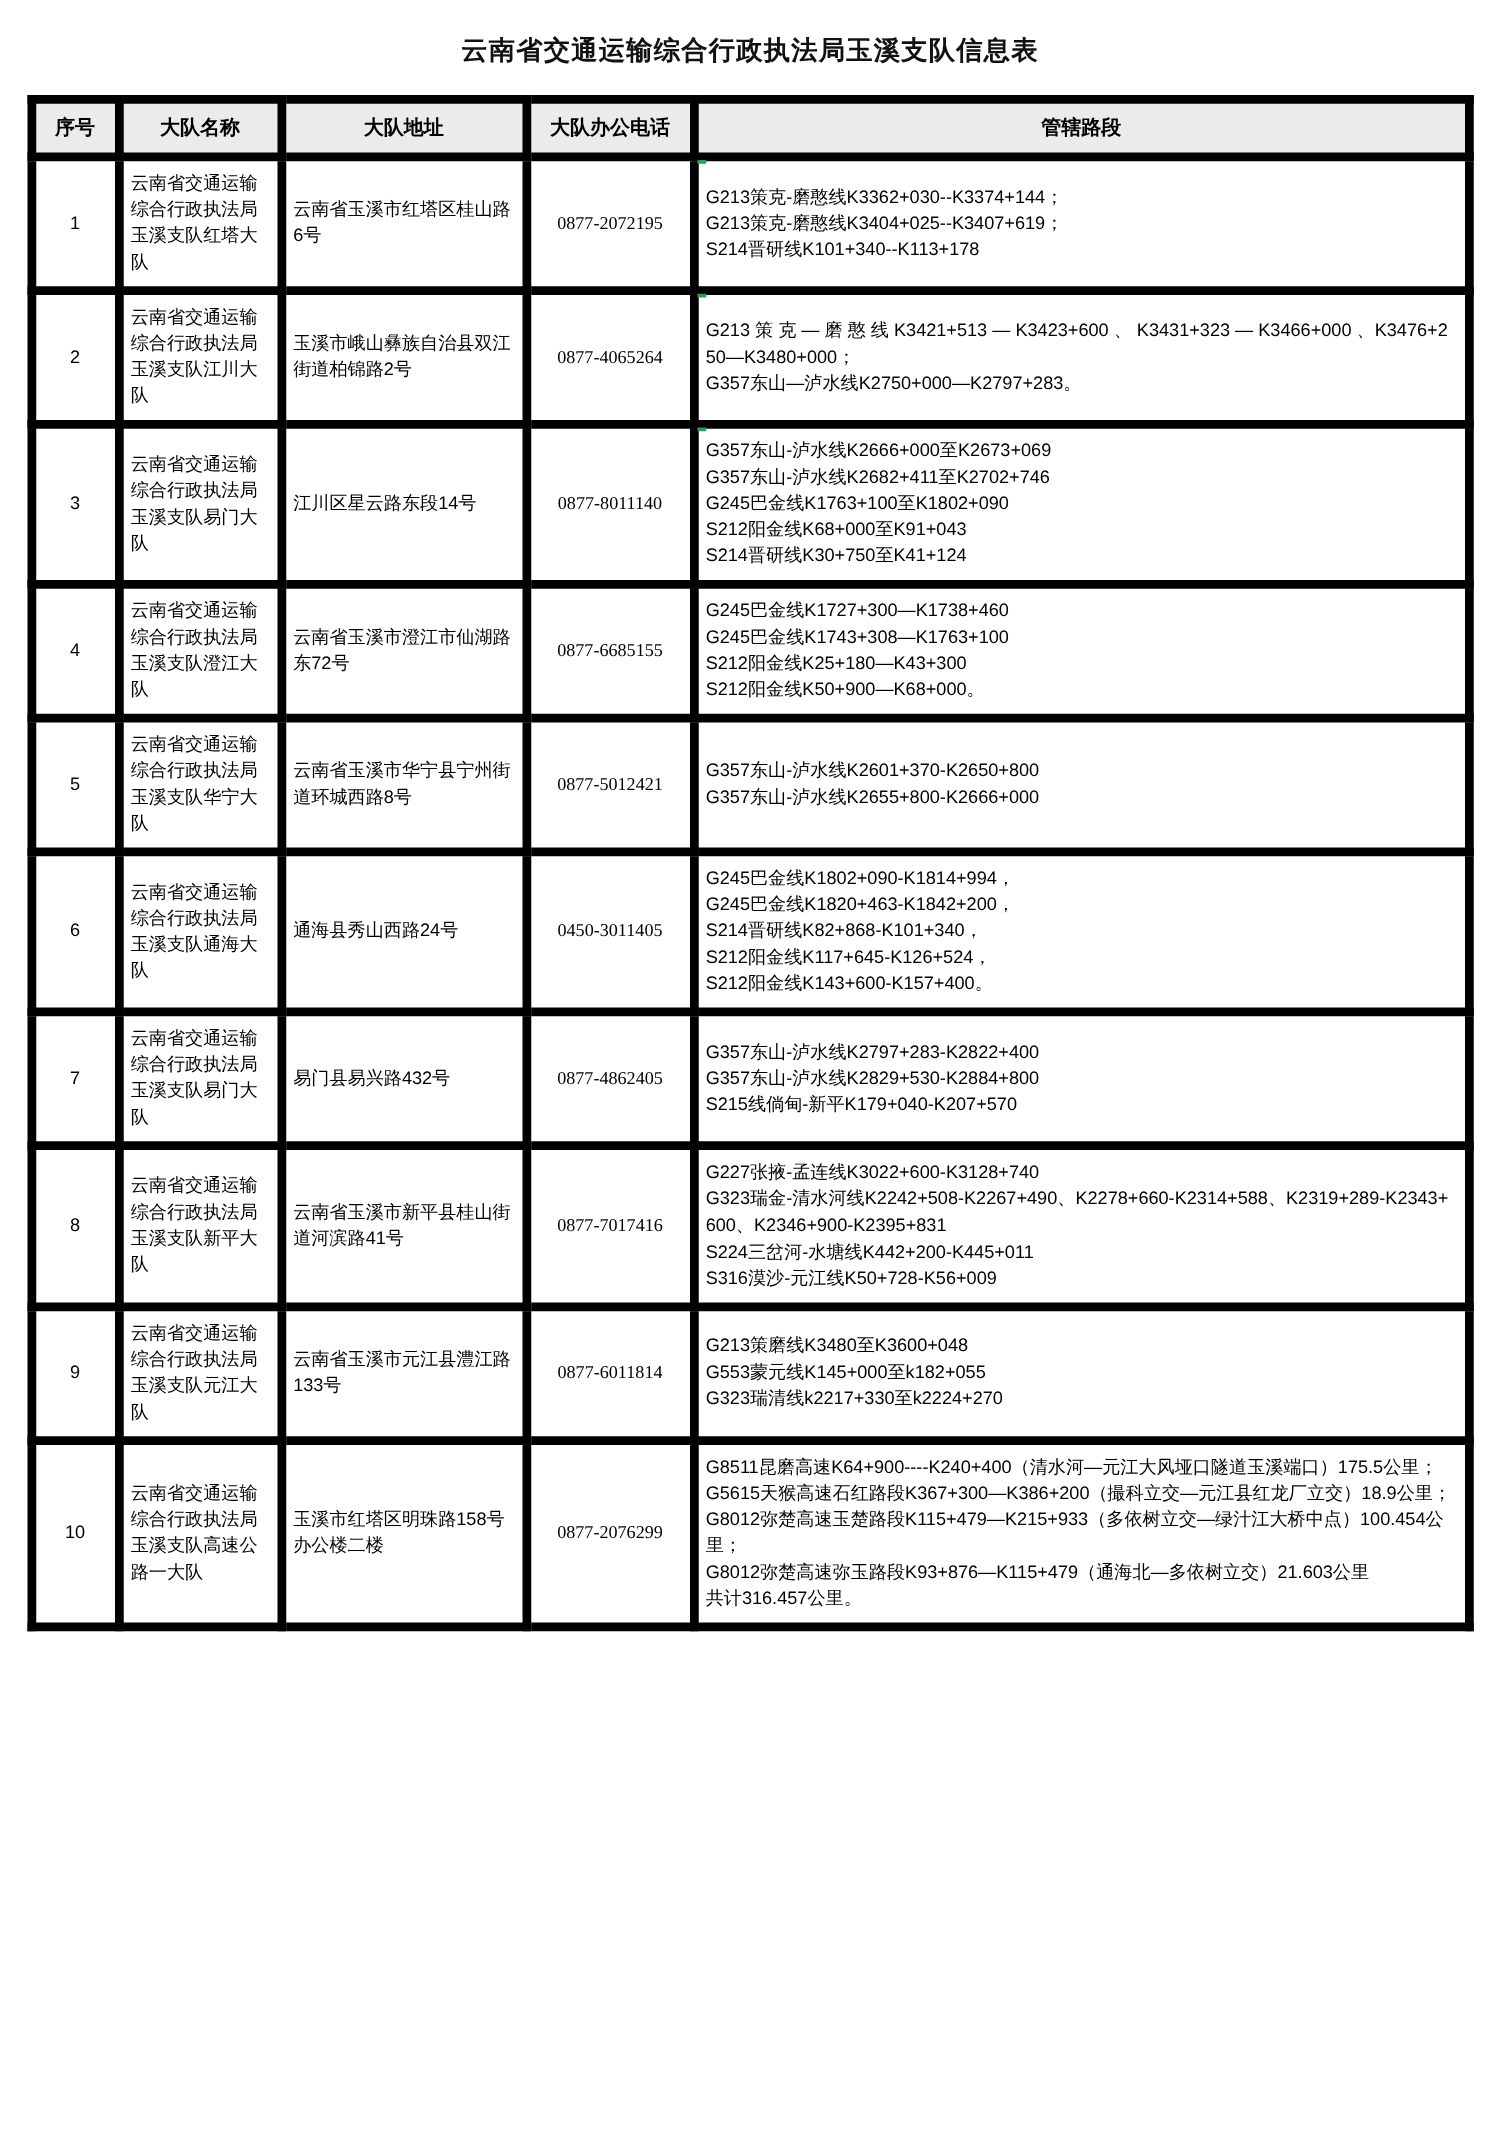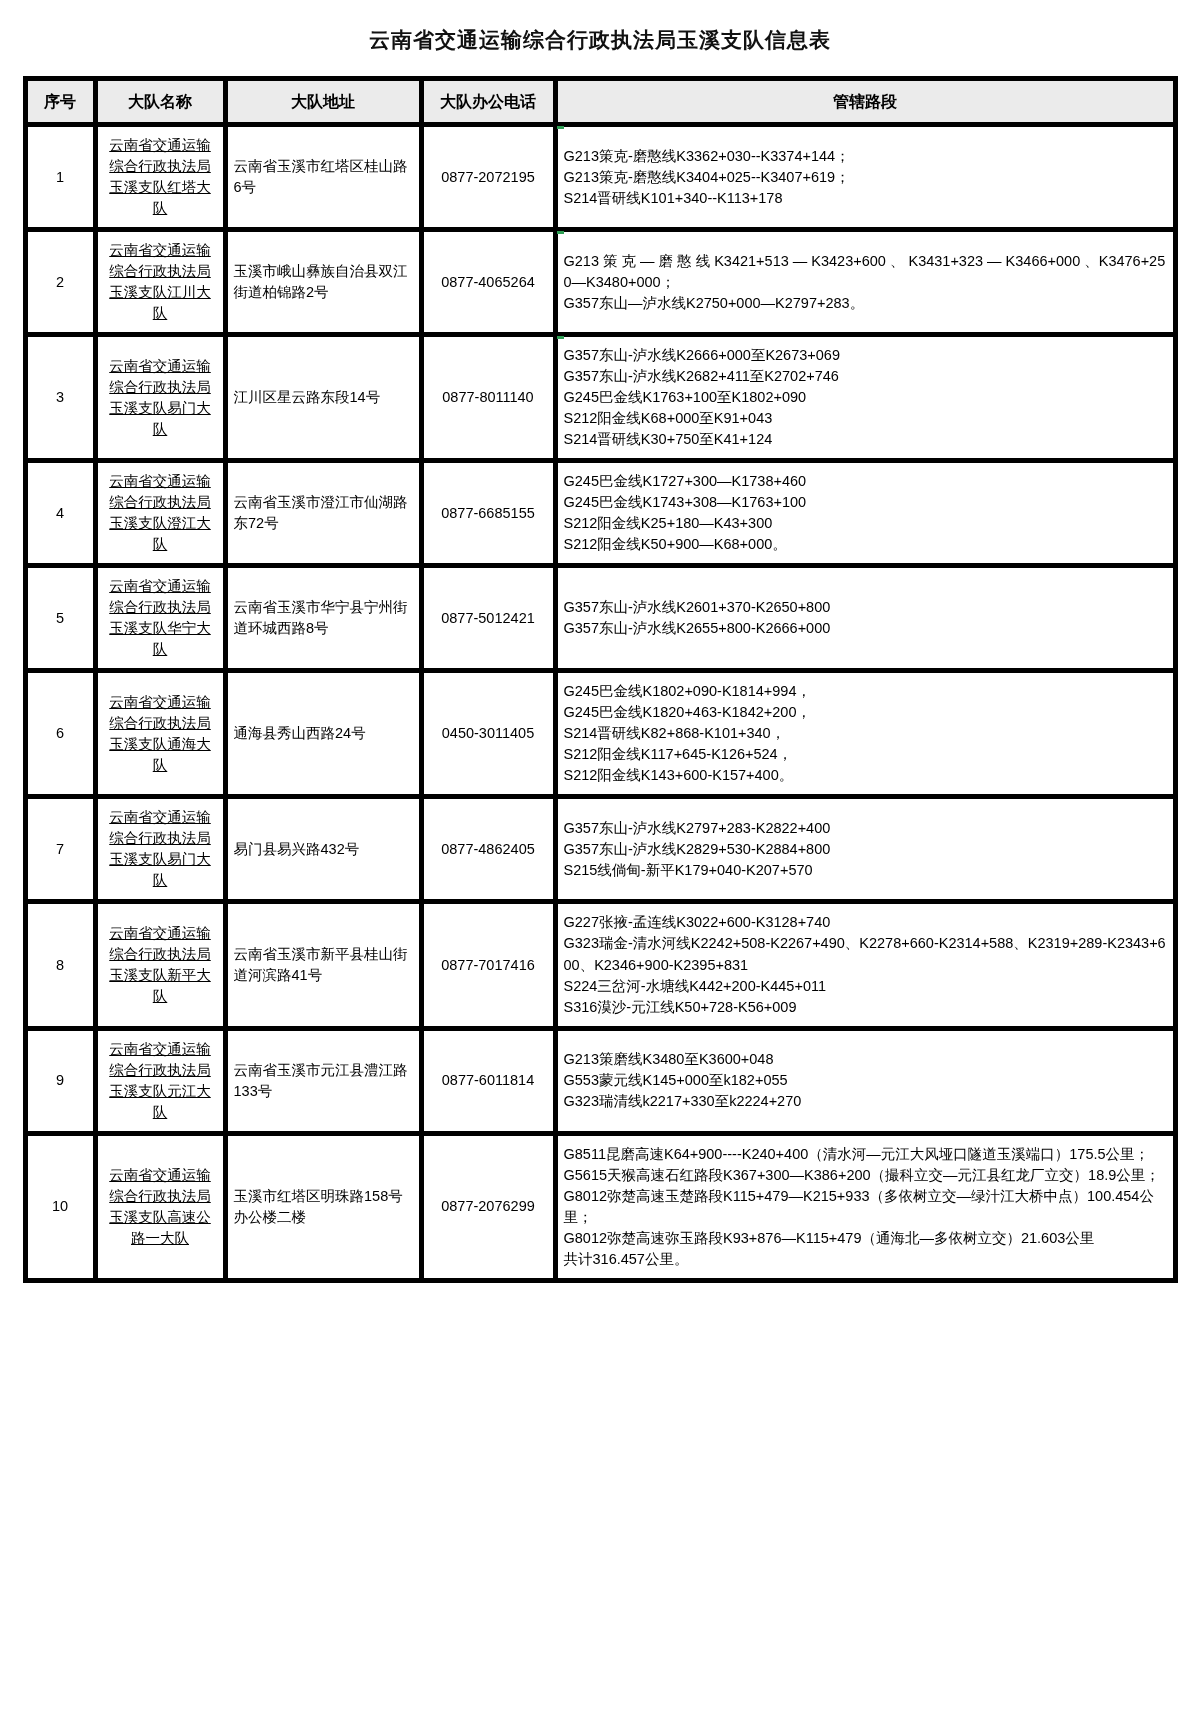--- a/index.html
+++ b/index.html
@@ -30,21 +30,21 @@
     color: #111;
   }
   table.info-table {
     border-collapse: collapse;
     width: 1150px;
     margin: 0 auto;
     table-layout: fixed;
   }
   table.info-table th,
   table.info-table td {
-    border: 5px solid #000000;
+    border: 7px solid #000000;
     vertical-align: middle;
     font-size: 14.5px;
     line-height: 1.45;
     padding: 8px 6px;
     box-sizing: border-box;
   }
   table.info-table thead th {
     background: #ebebeb;
     text-align: center;
     font-weight: bold;
@@ -56,33 +56,32 @@
   col.c-name  { width: 130px; }
   col.c-addr  { width: 196px; }
   col.c-phone { width: 134px; }
   col.c-road  { width: 620px; }
 
   td.cell-no {
     text-align: center;
     font-size: 15px;
   }
   td.cell-name {
-    text-align: center;
     padding: 8px 10px;
     line-height: 1.5;
-    text-decoration: underline;
   }
   td.cell-addr {
     text-align: left;
     padding: 8px 10px;
     line-height: 1.5;
   }
   td.cell-phone {
     text-align: center;
     font-size: 15px;
+    font-family: Liberation Serif, serif;
   }
   td.cell-road {
     text-align: left;
     padding: 10px 10px 10px 12px;
     line-height: 1.6;
     white-space: pre-line;
     word-break: break-all;
   }
   
   td.cell-road { position: relative; }

